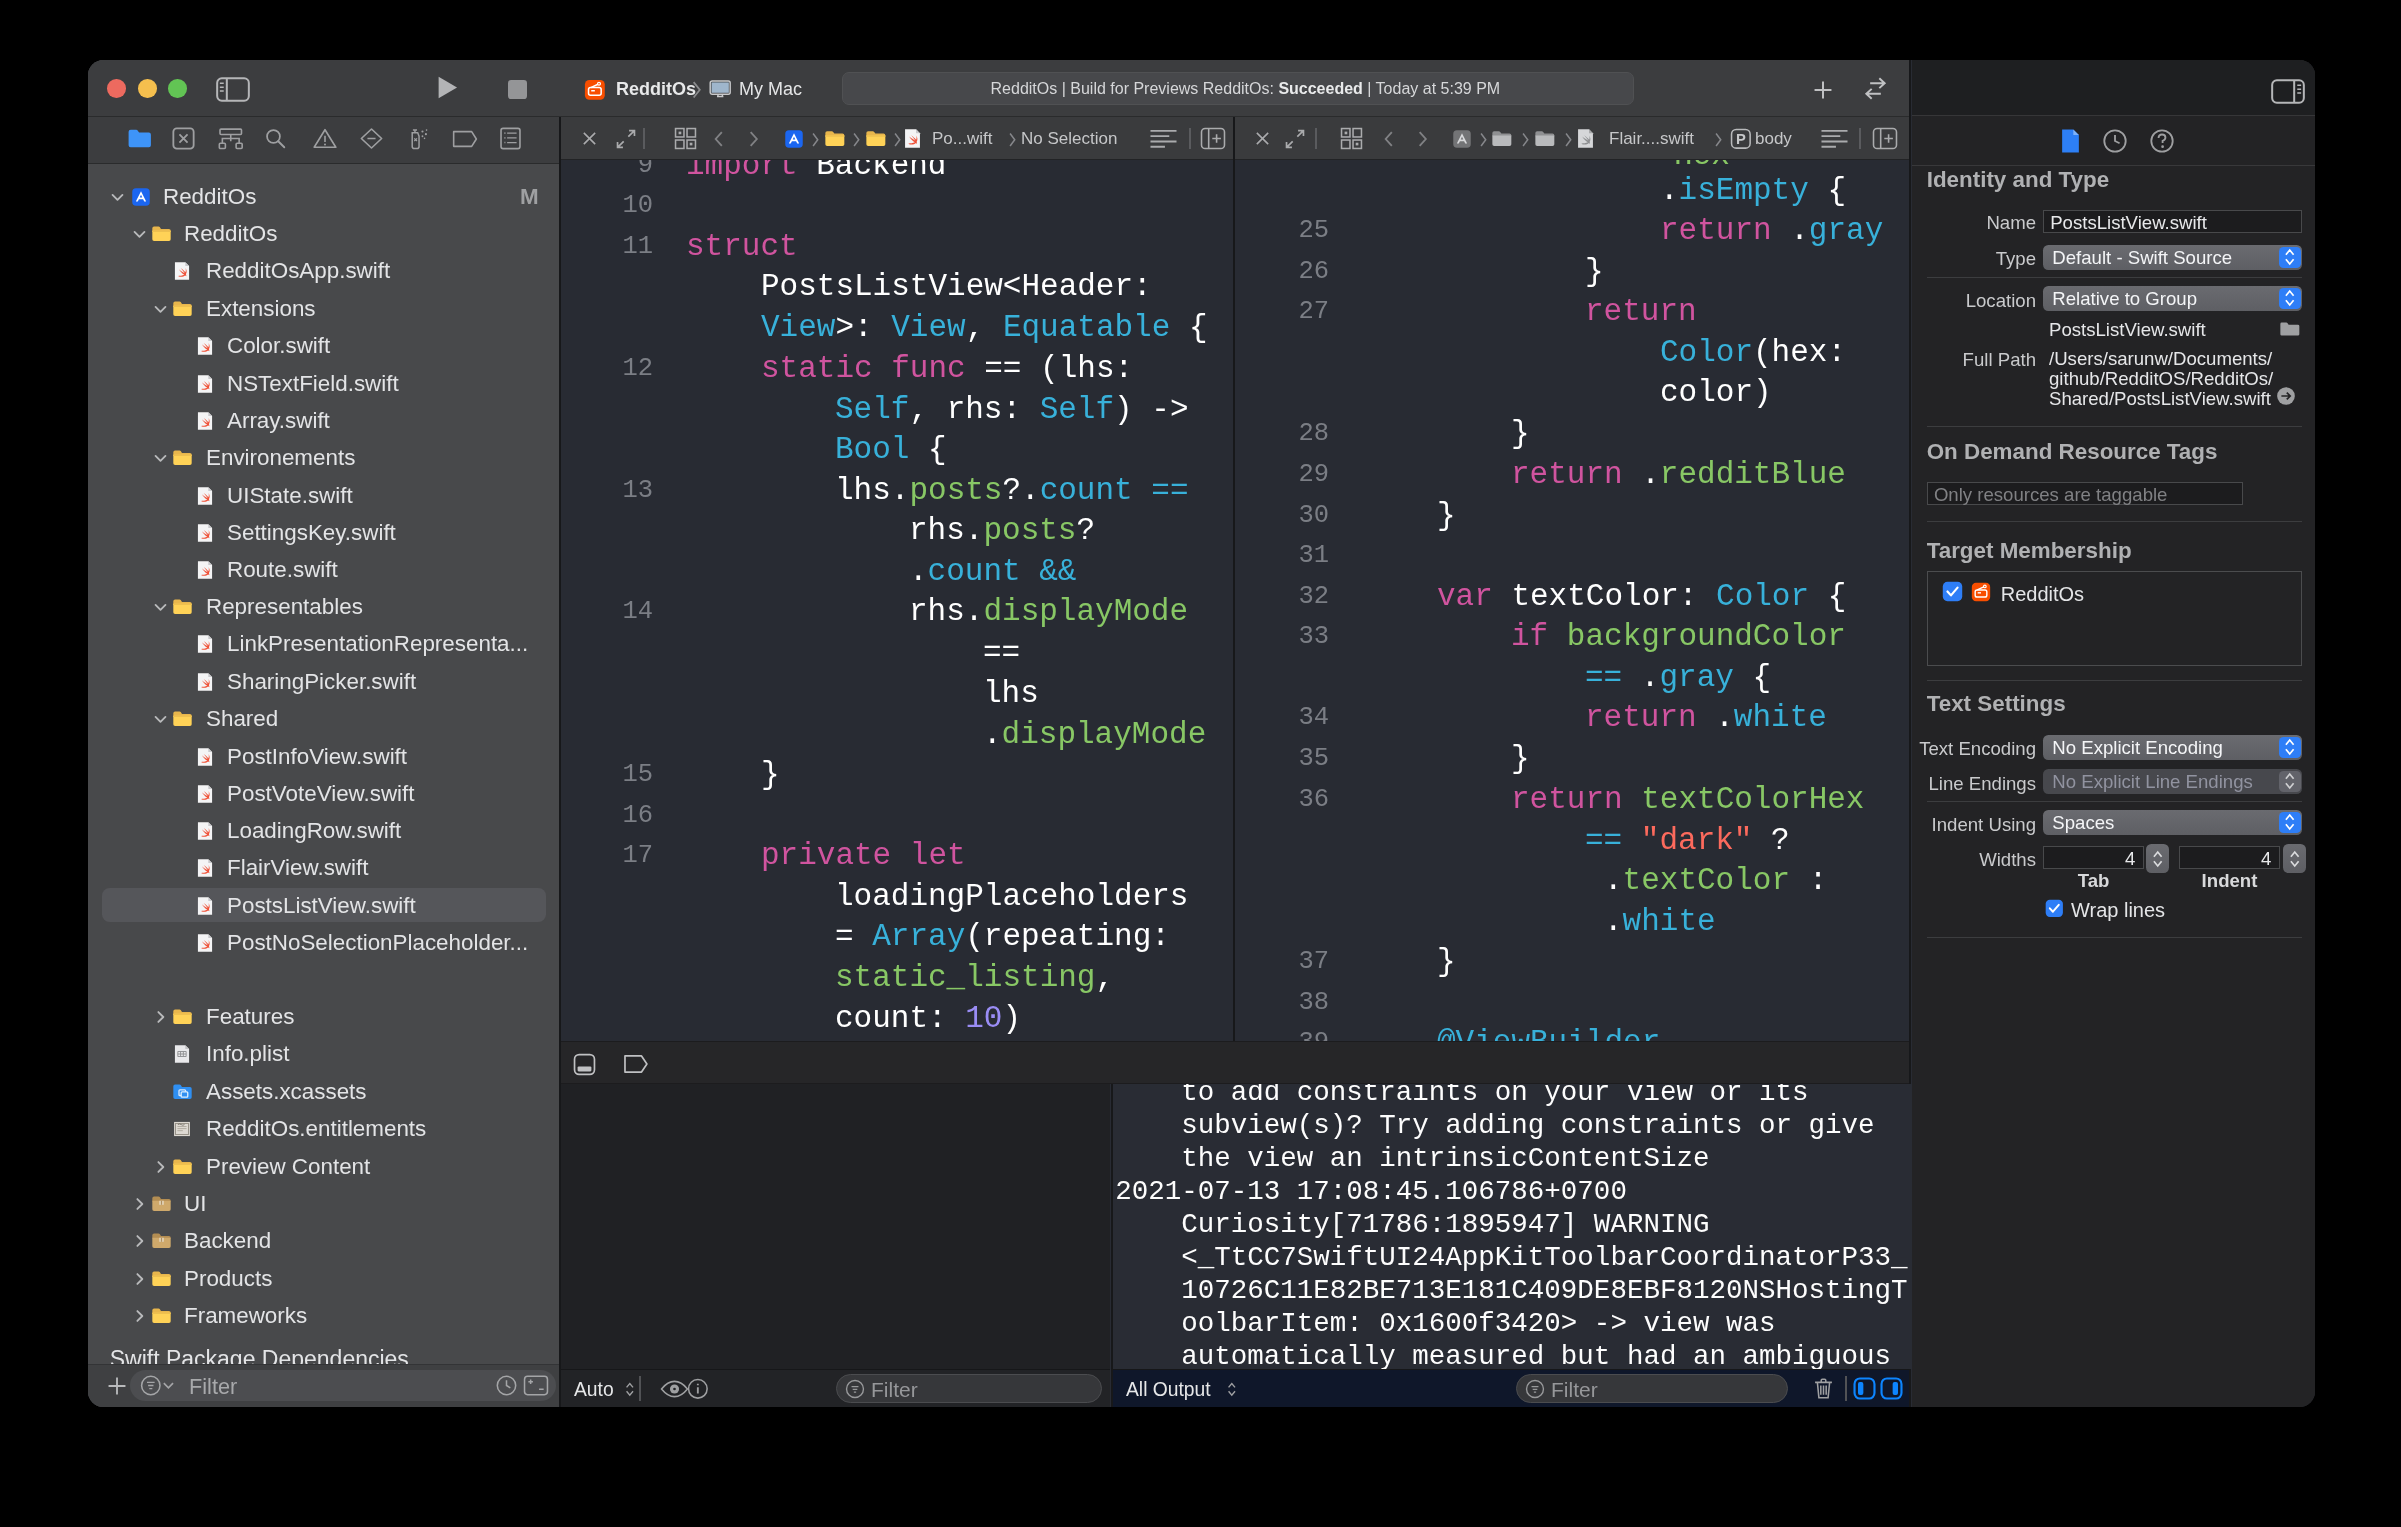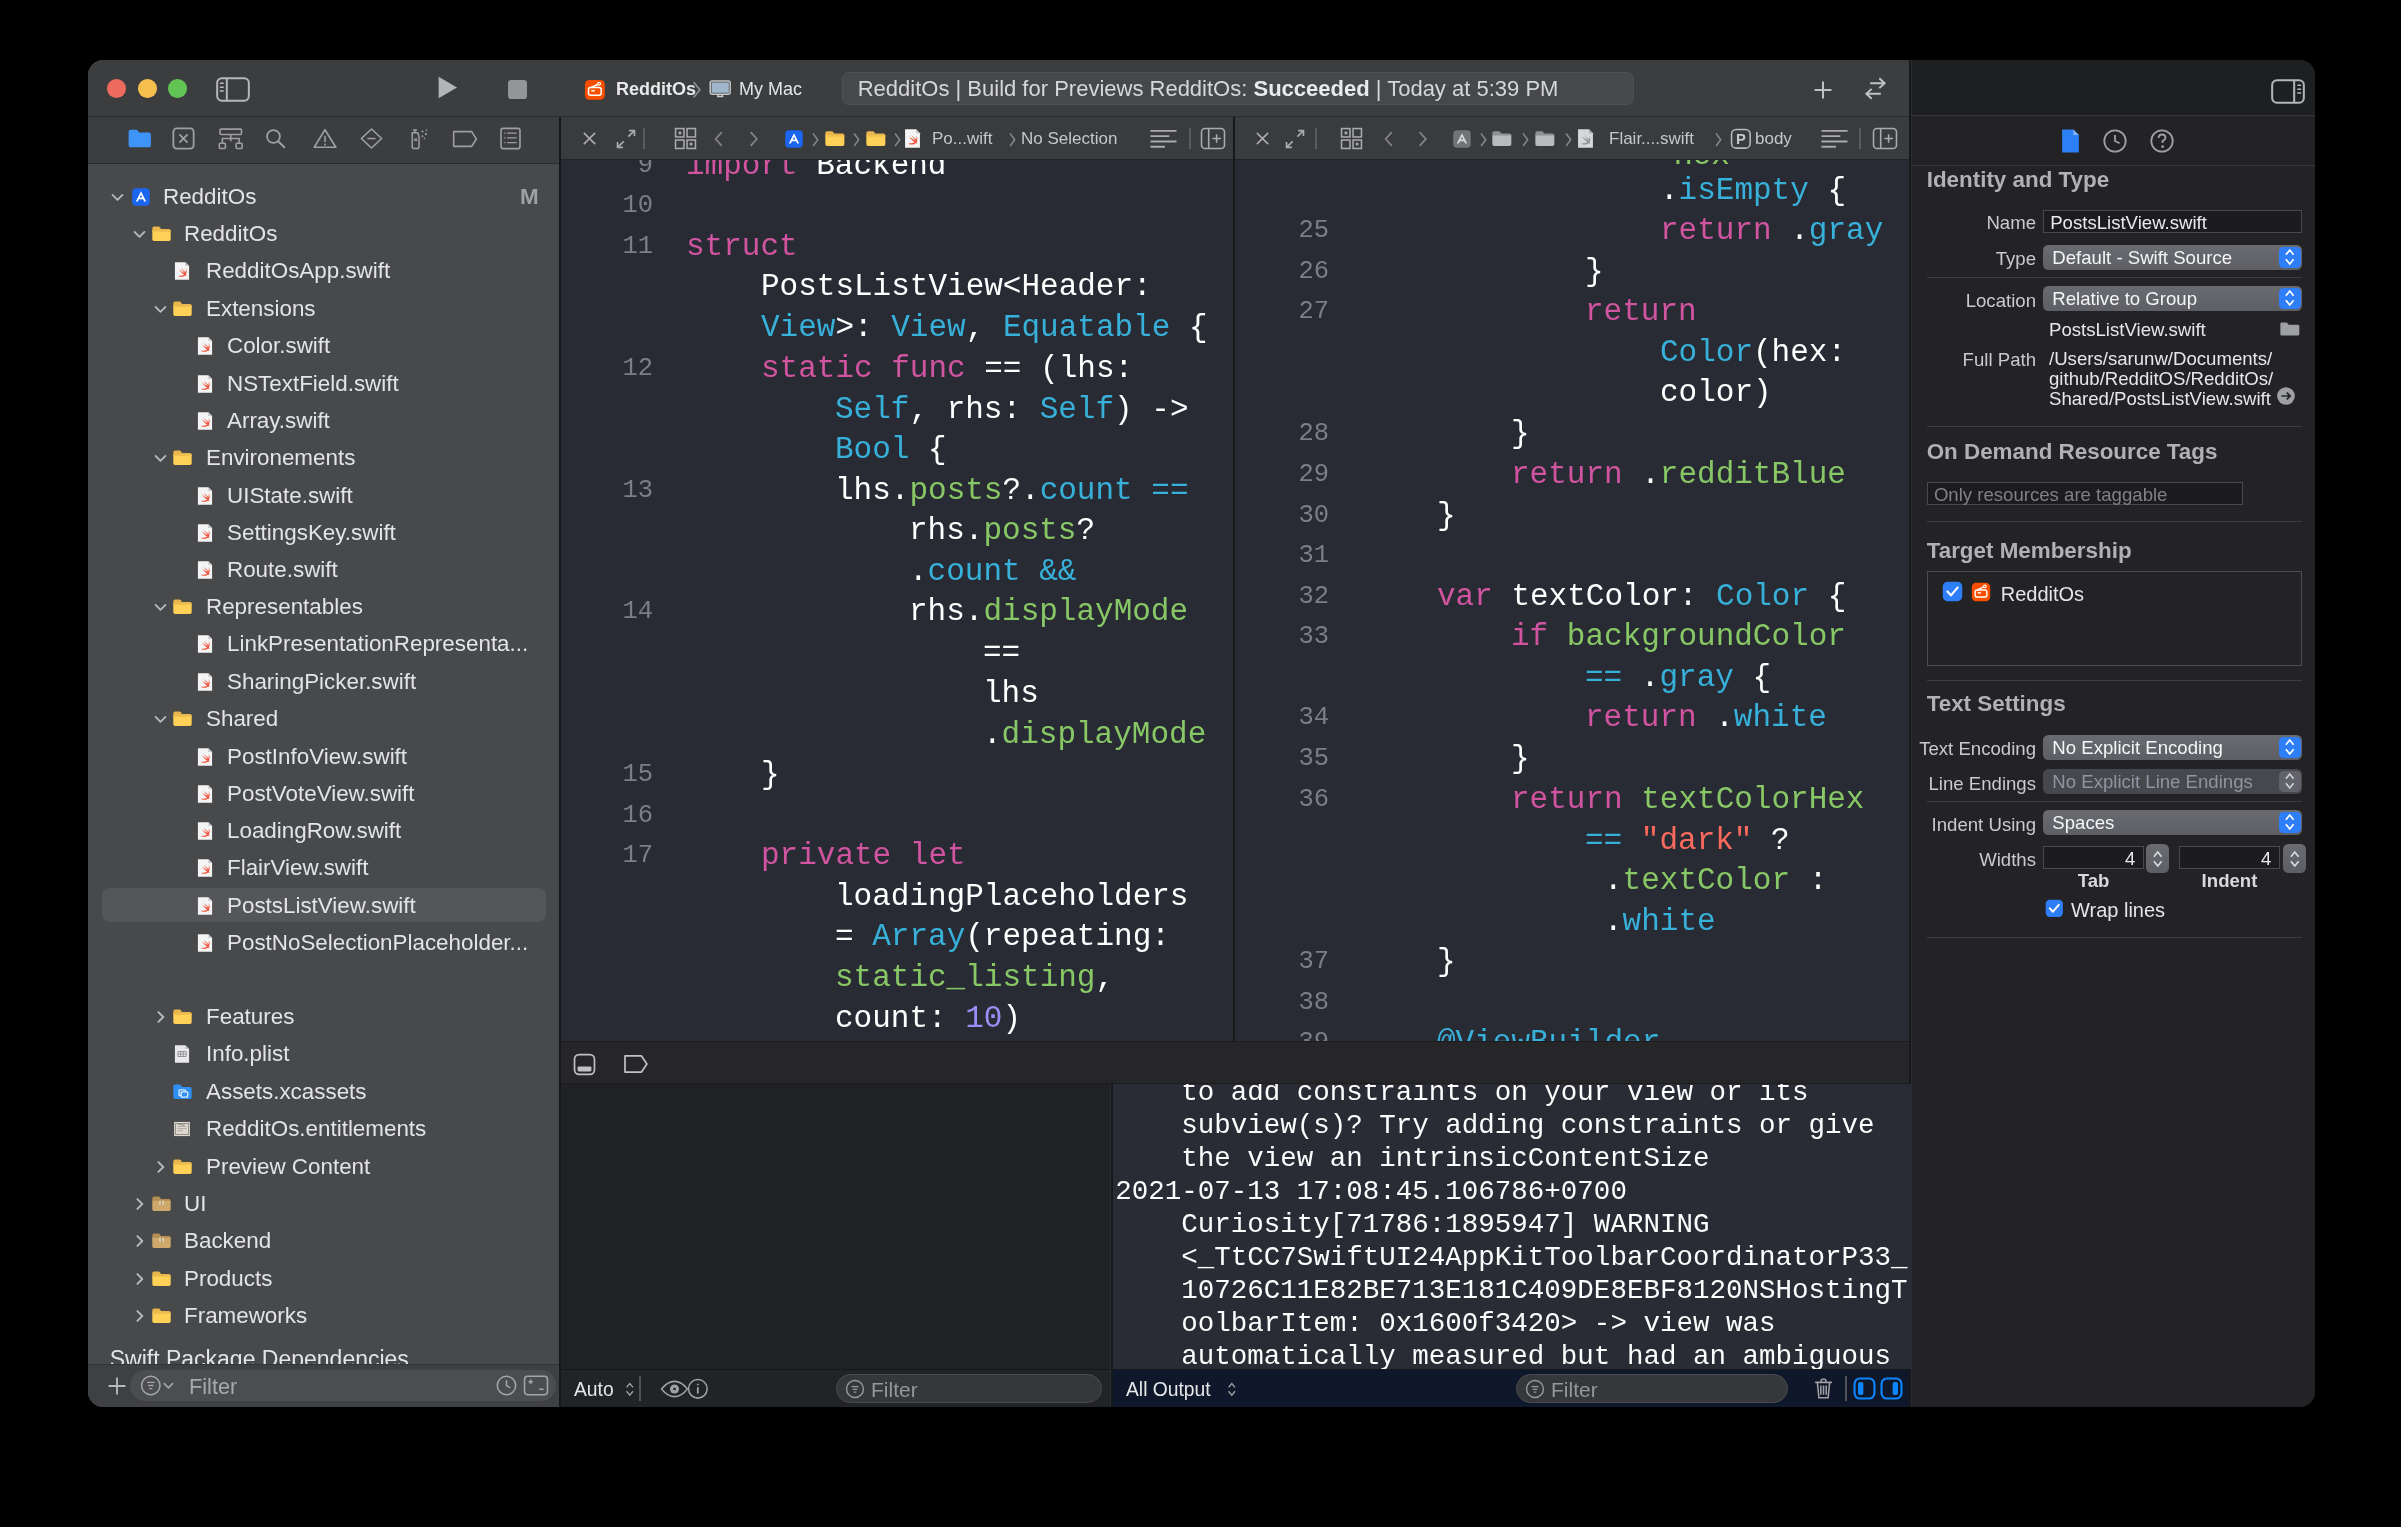--- a/index.html
+++ b/index.html
@@ -180,21 +180,21 @@
       </svg>
     <div class="abs" style="left:528px;top:19.3px;font-size:18px;font-weight:bold;color:#e8e9ea">RedditOs</div>
     <svg class="abs" style="left:601px;top:18.6px" width="15.5" height="21.7" viewBox="0 0 20 28">
         <path d="M6 4 L14 14 L6 24" fill="none" stroke="#8a8b8d" stroke-width="2.2"></path>
       </svg>
     <svg class="abs" style="left:621px;top:19.3px" width="22.4" height="19.3" viewBox="0 0 28 24">
         <use href="#macicon"></use>
       </svg>
     <div class="abs" style="left:651px;top:19.3px;font-size:18px;color:#e4e5e6">My Mac</div>
     <div class="abs" style="left:754px;top:11.6px;width:792px;height:33px;background:#47484b;border-radius:7px;border:0.8px solid #505153">
-      <div style="text-align:left;padding-left:14.7px;line-height:32px;font-size:22px;color:#d6d7d9">RedditOs | Build for Previews RedditOs: <b style="color:#e9eaeb">Succeeded</b> | Today at 5:39 PM</div>
+      <div style="text-align:center;padding-left:14.7px;line-height:32px;font-size:16px;color:#d6d7d9">RedditOs | Build for Previews RedditOs: <b style="color:#e9eaeb">Succeeded</b> | Today at 5:39 PM</div>
     </div>
     <svg class="abs" style="left:1725px;top:20px" width="20" height="20" viewBox="0 0 26 26">
         <path d="M13 2 V24 M2 13 H24" stroke="#c0c1c3" stroke-width="2.6"></path>
       </svg>
     <svg class="abs" style="left:1773px;top:15.5px" width="29" height="25" viewBox="0 0 38 32">
       <path d="M12 9 H30 M24 2.5 L31 9 L24 15.5" fill="none" stroke="#c0c1c3" stroke-width="2.6"></path>
       <path d="M26 23 H8 M14 16.5 L7 23 L14 29.5" fill="none" stroke="#c0c1c3" stroke-width="2.6"></path>
     </svg>
   </div>
   <div id="navrow">

